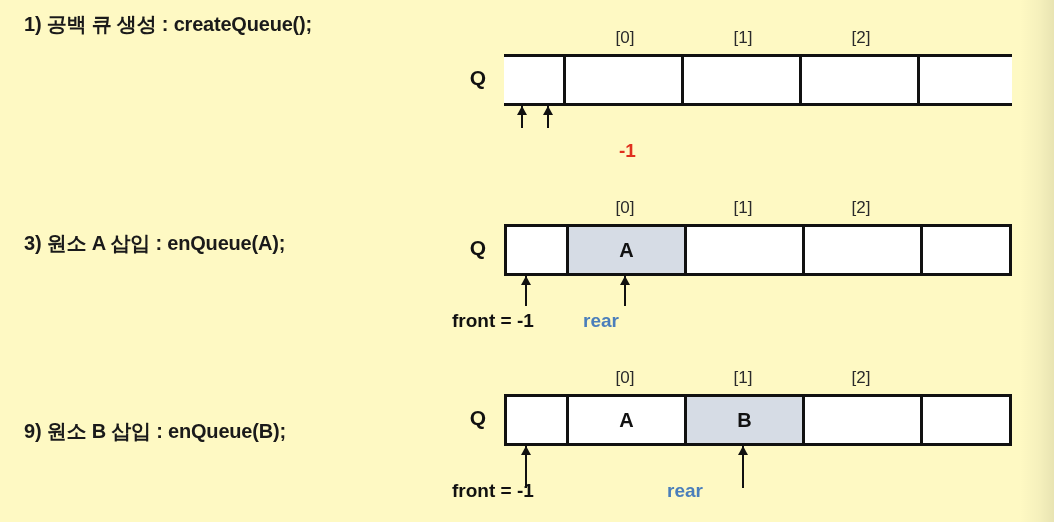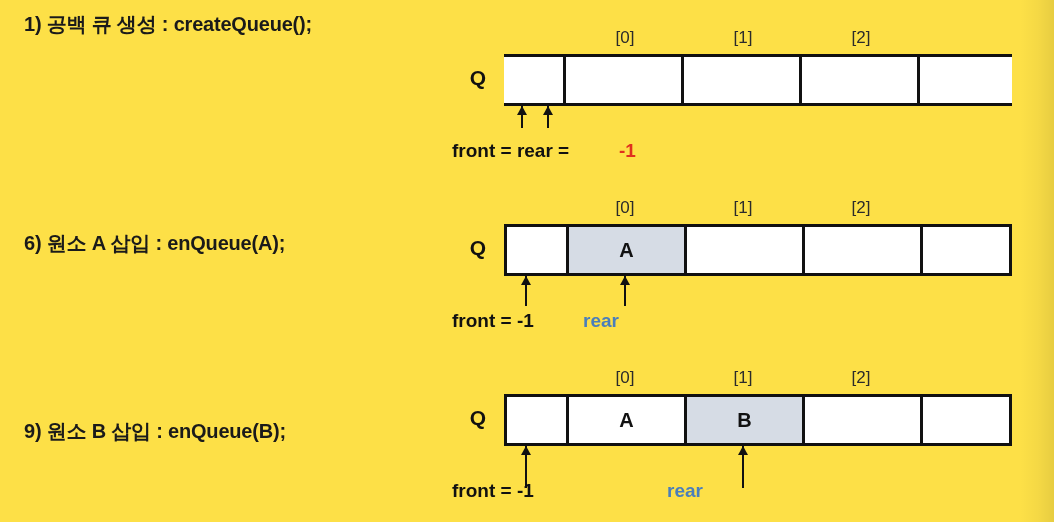--- a/index.html
+++ b/index.html
@@ -8,21 +8,21 @@
     background: #ffffff;
   }
   body {
     font-family: "Liberation Sans", "DejaVu Sans", sans-serif;
     color: #1a1a1a;
   }
   #slide {
     position: relative;
     width: 1054px;
     height: 522px;
-    background: #fde047;
+    background: #fef9c3;
     overflow: hidden;
   }
   
   .page-edge-shadow {
     position: absolute;
     top: 0;
     right: 0;
     width: 34px;
     height: 100%;
     background: linear-gradient(to right, rgba(255,255,255,0) 0%, rgba(0,0,0,0.035) 55%, rgba(0,0,0,0.085) 100%);
@@ -185,26 +185,25 @@
         <div class="cell slot-post"></div>
       </div>
     </div>
 
     <div class="arrow-row">
       <span class="arrow short" style="left:18px;"></span>
       <span class="arrow short" style="left:44px;"></span>
     </div>
 
     <div class="caption">
-      <span class="seg" style="left:0px;">front = rear = </span>
       <span class="seg neg" style="left:167px;">-1</span>
     </div>
   </div>
 
-  <div class="step-label step-2">6) 원소 A 삽입 : enQueue(A);</div>
+  <div class="step-label step-2">3) 원소 A 삽입 : enQueue(A);</div>
 
   <div class="figure fig-2">
 
     <div class="index-row">
       <span class="index-label" style="left:121px;">[0]</span>
       <span class="index-label" style="left:239px;">[1]</span>
       <span class="index-label" style="left:357px;">[2]</span>
     </div>
 
     <div class="array-row">

